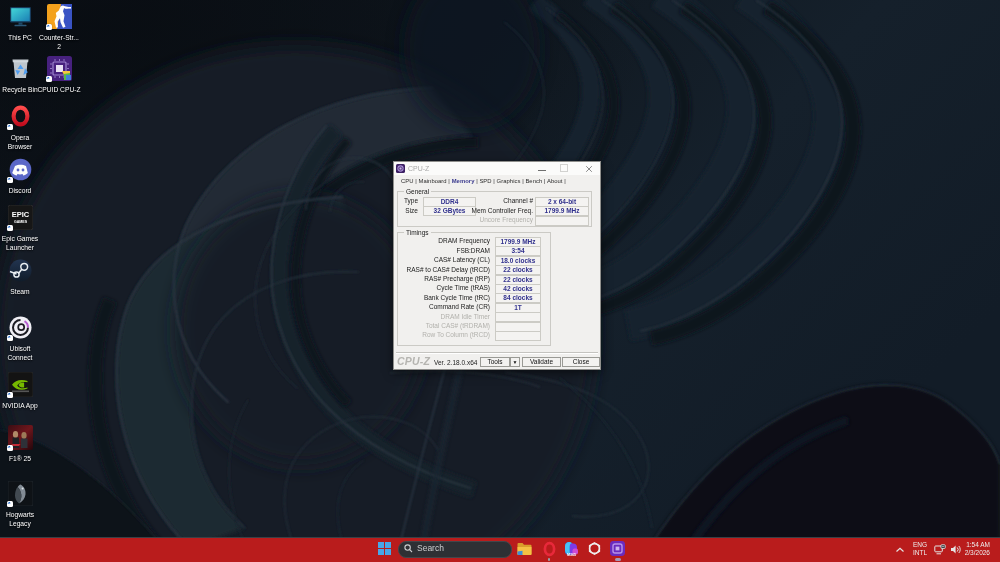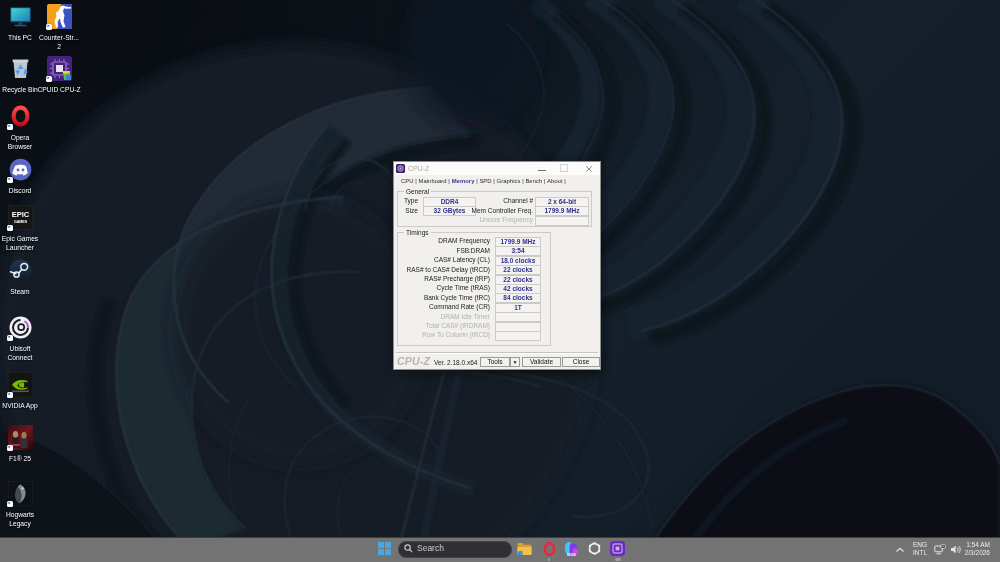--- a/index.html
+++ b/index.html
@@ -10,21 +10,21 @@
   .dico{position:absolute;width:80px;text-align:center;color:#fff;}
   .dico .ig{width:25px;height:25px;margin:0 auto;position:relative;}
   .dico .lb{font-size:6.7px;line-height:9px;margin-top:4px;
             text-shadow:0 1px 1.5px rgba(0,0,0,.9);}
   .sc{position:absolute;left:-1px;bottom:-1px;width:6px;height:6px;background:#fff;
       border-radius:1.5px;box-shadow:0 0 1px rgba(0,0,0,.6);}
   .sc:after{content:"";position:absolute;left:1px;top:1px;width:0;height:0;
       border-left:2px solid transparent;border-bottom:3px solid #1a66c9;
       transform:rotate(225deg);}
   
-  #taskbar{position:absolute;left:0;right:0;bottom:0;height:24px;background:#737373;
+  #taskbar{position:absolute;left:0;right:0;bottom:0;height:24px;background:#b91c1c;
            border-top:1px solid #3a4046;}
   
   #cpuz{position:absolute;left:393px;top:161px;width:206px;height:207px;
         background:#f1f0ee;border:1px solid #8f8f8c;
         box-shadow:0 3px 9px rgba(0,0,0,.55);font-size:6.5px;color:#1a1a1a;}
   .vbox{position:absolute;border:1px solid #cccbc5;background:#f4f3f1;
         text-align:center;color:#31318d;font-weight:bold;}
   .grp{position:absolute;border:1px solid #cbcac5;}
   .grp>.gt{position:absolute;top:-4px;left:6px;background:#f1f0ee;padding:0 2px;}
   .rlab{position:absolute;white-space:nowrap;}

